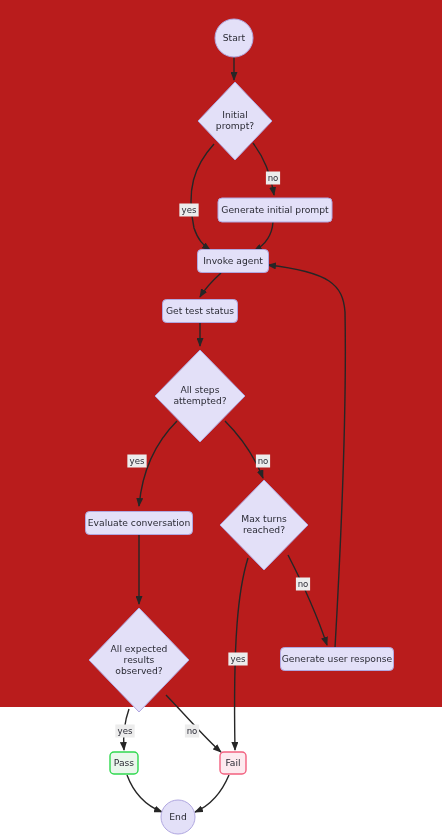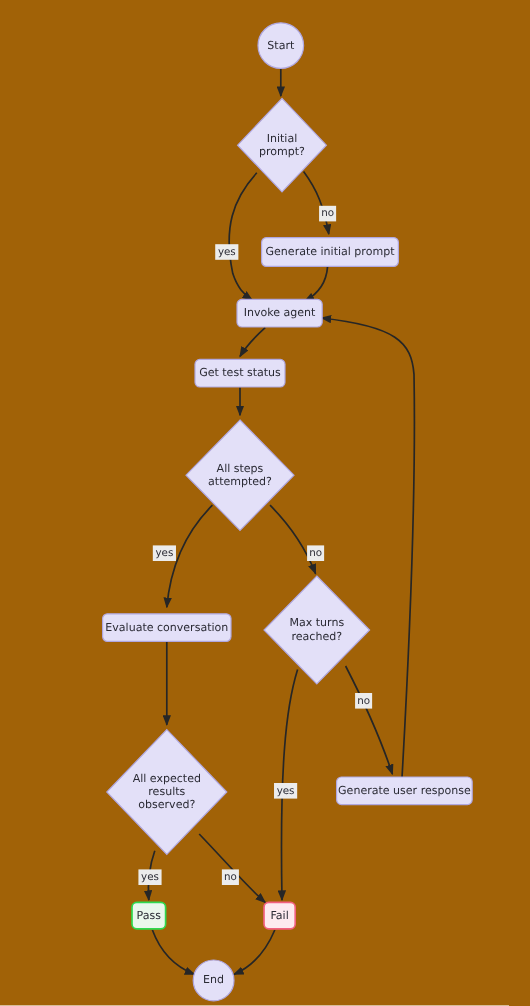--- a/index.html
+++ b/index.html
@@ -9,22 +9,22 @@
   }
   body {
     width: 442px;
     height: 838px;
     font-family: "DejaVu Sans", sans-serif;
     overflow: hidden;
   }
   #flowchart-root {
     position: relative;
     width: 442px;
-    height: 838px;
-    background: #a16207;
+    height: 707px;
+    background: #b91c1c;
   }
   svg.flow-canvas {
     position: absolute;
     left: 0;
     top: 0;
     width: 442px;
     height: 838px;
     display: block;
   }
   .node-shape {

